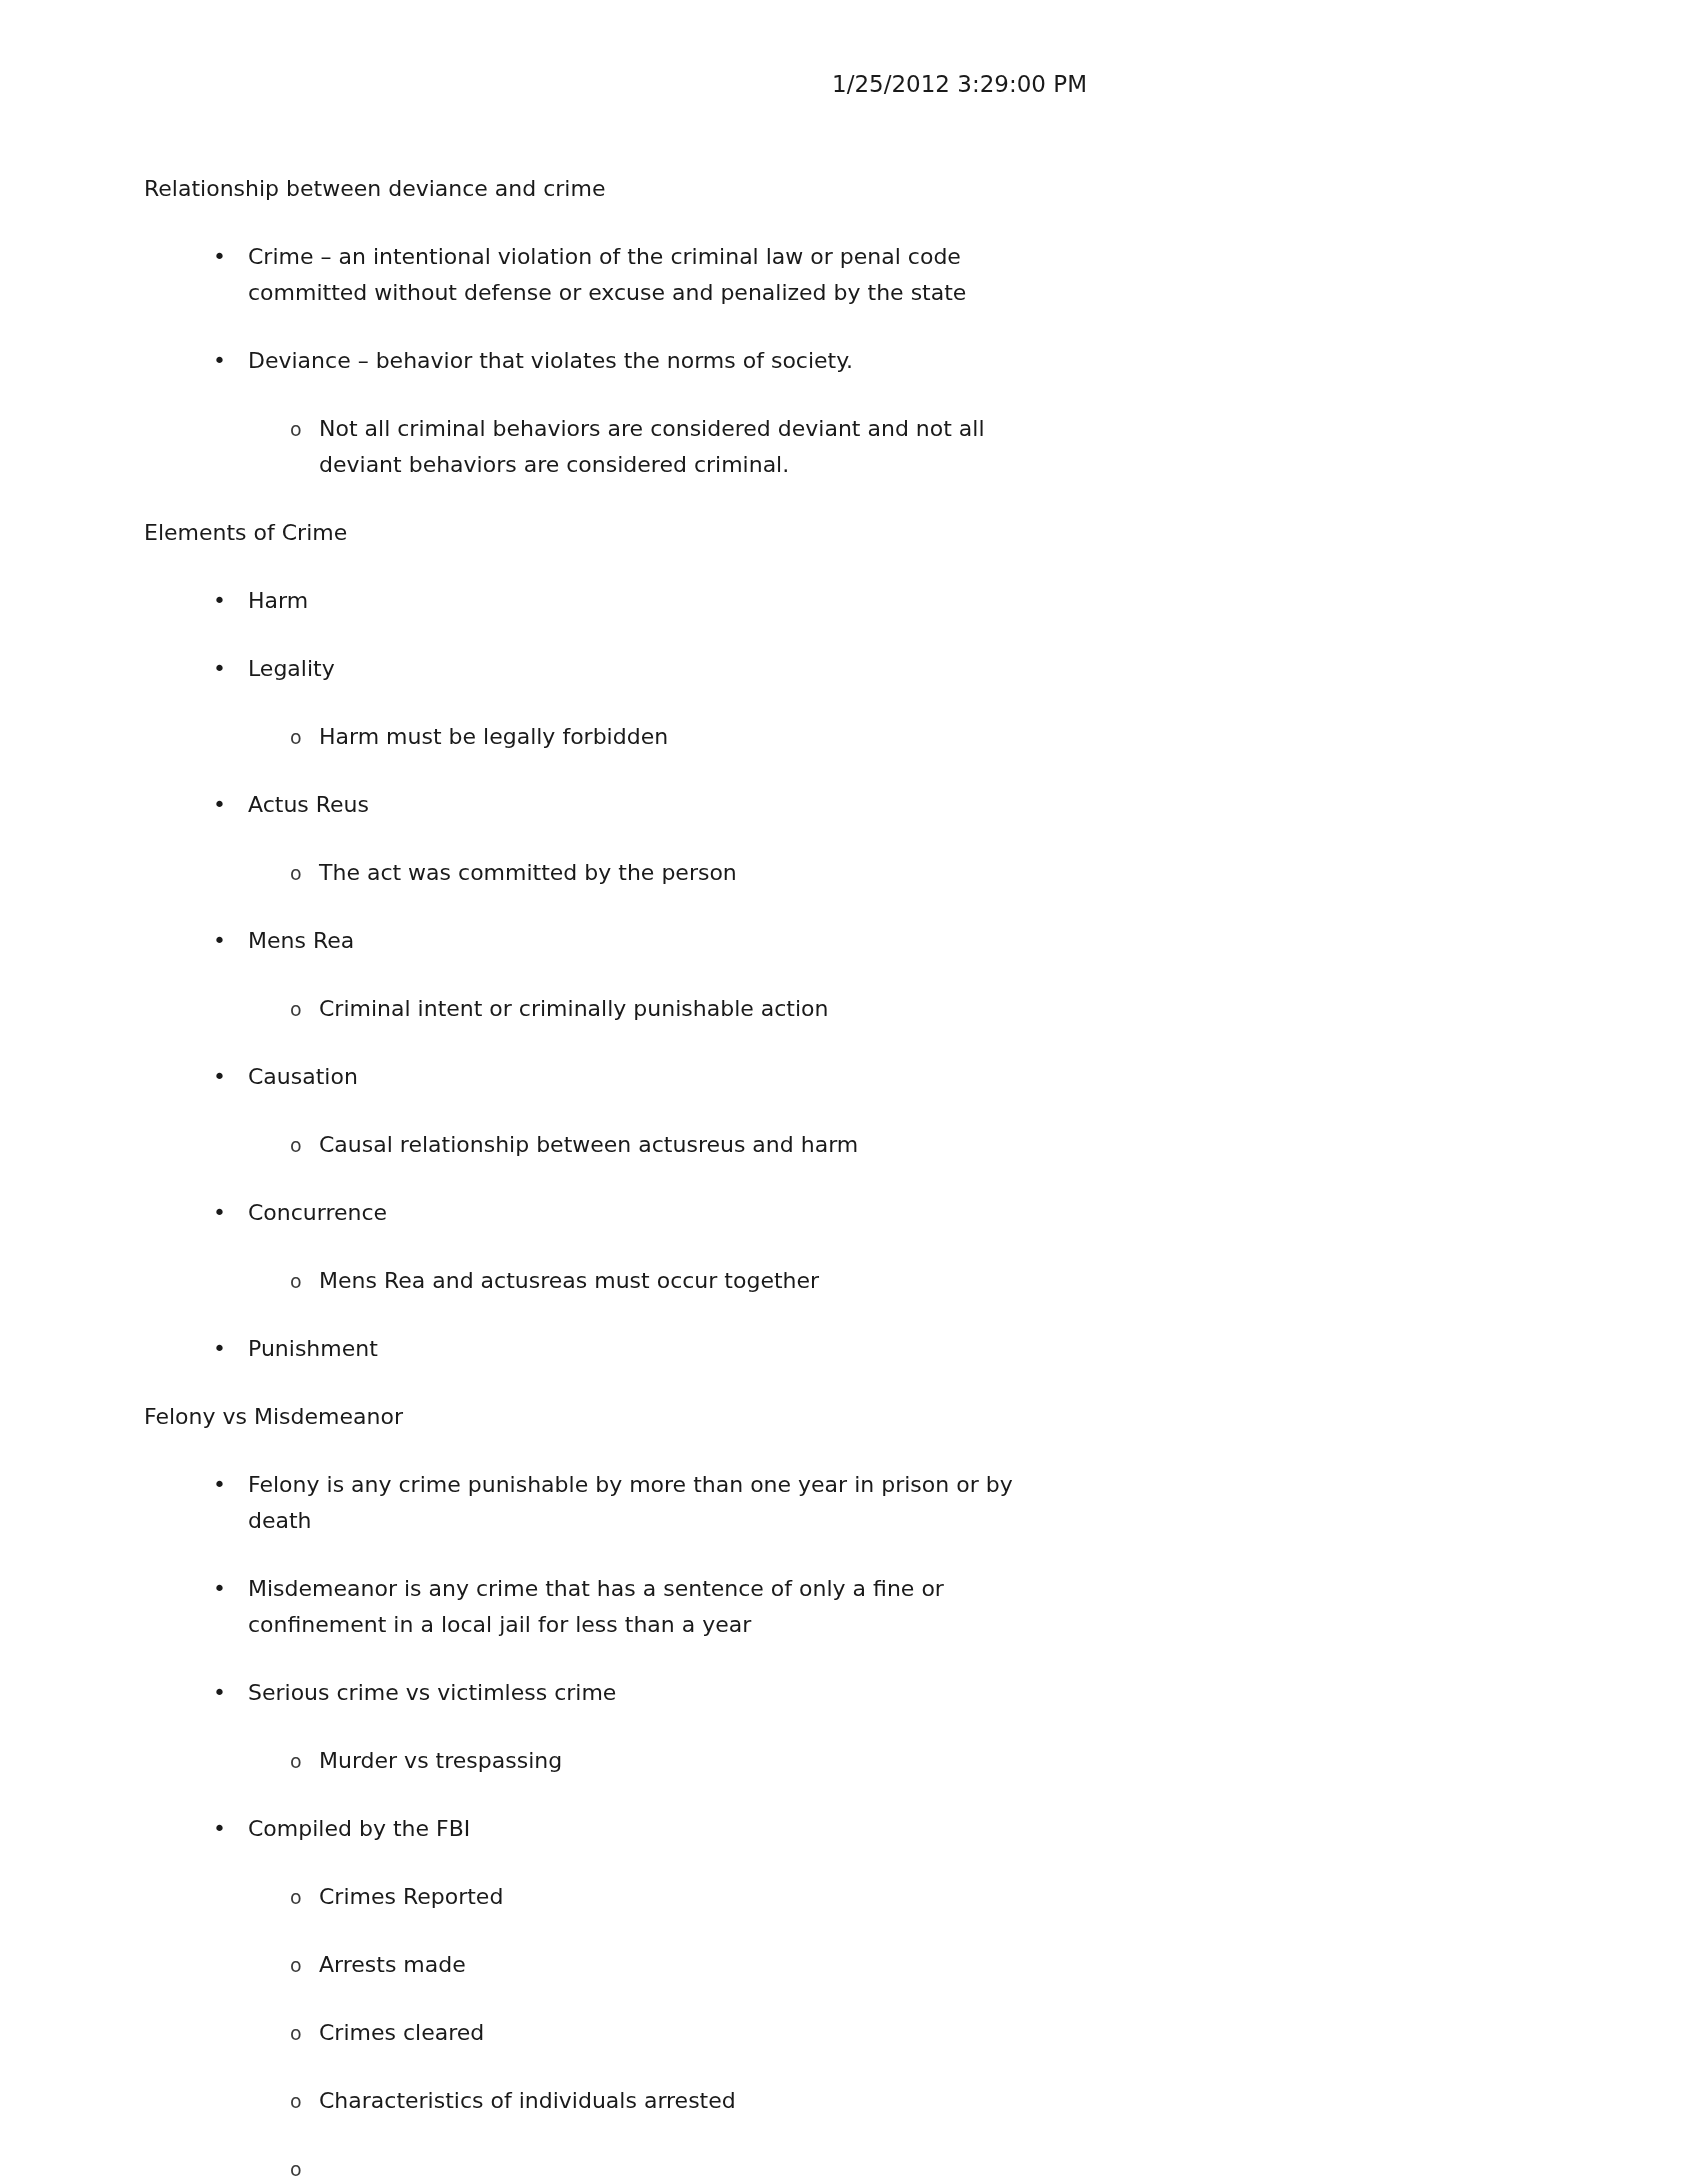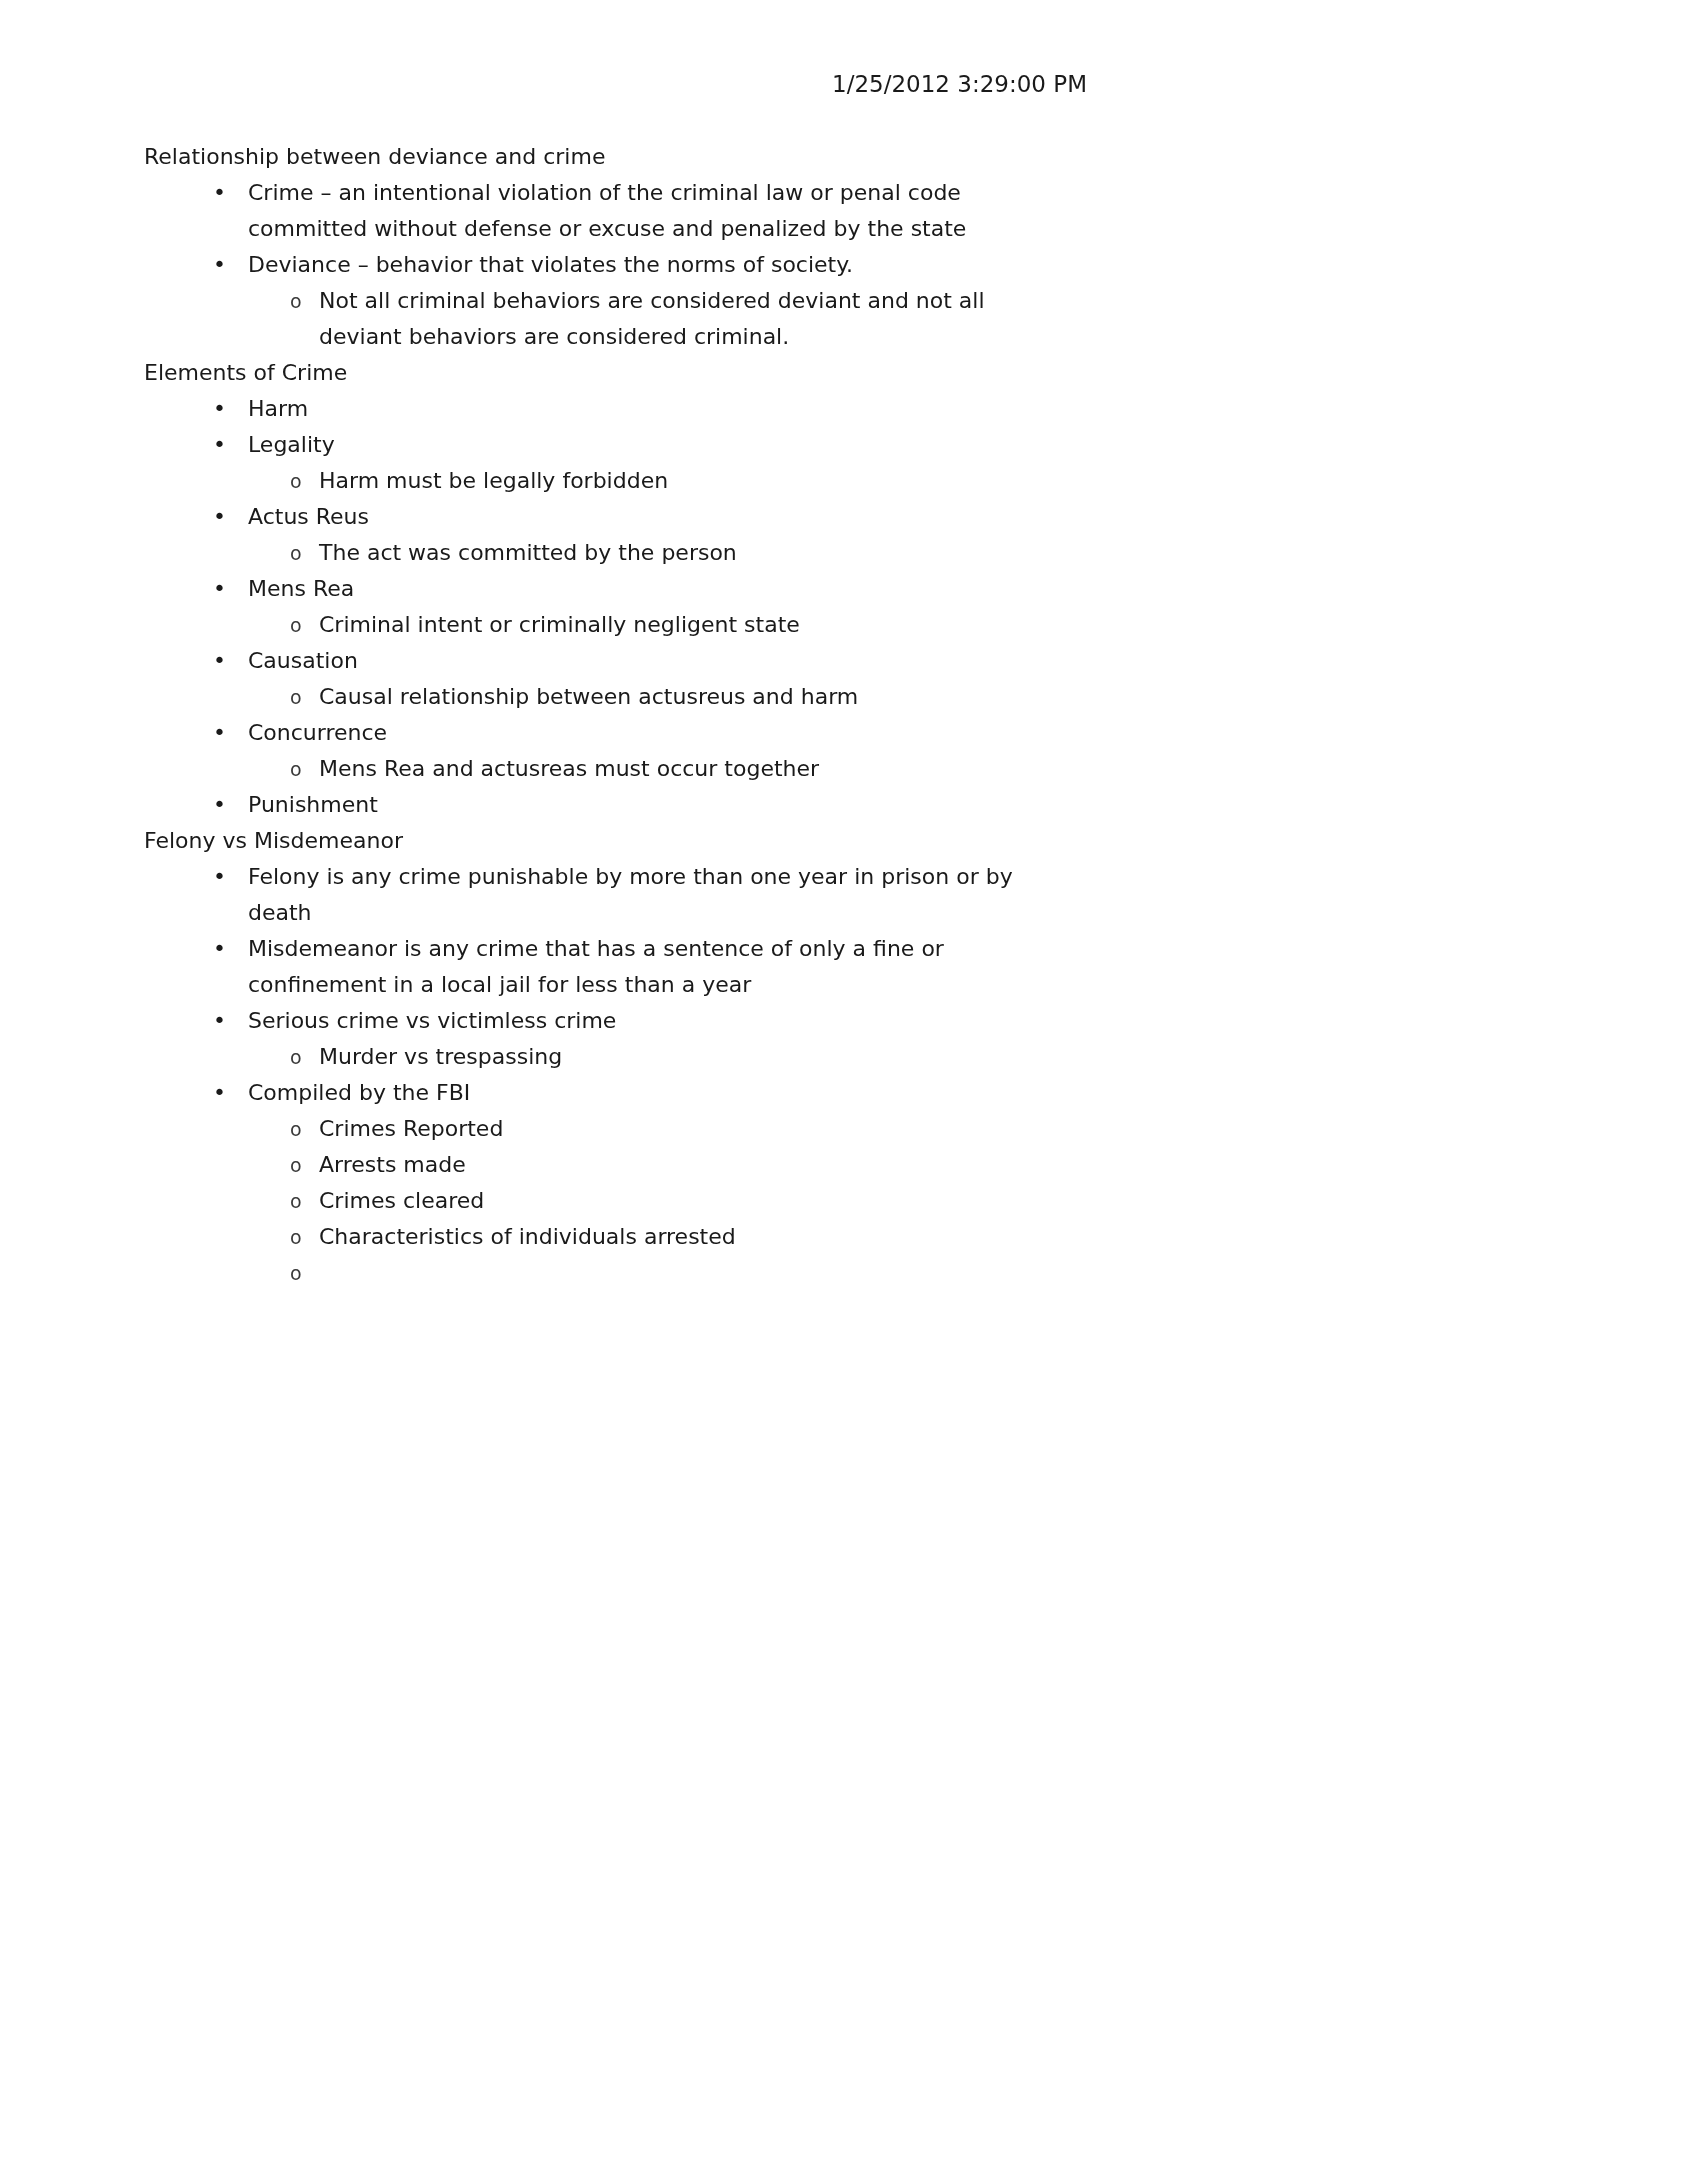--- a/index.html
+++ b/index.html
@@ -35,20 +35,21 @@
     position: absolute;
     top: 139px;
     left: 144px;
     width: 909px;
     font-size: 22px;
     line-height: 36px;
   }
   .item {
     display: flex;
     align-items: flex-start;
+    margin-top: 32px;
   }
   .level-0 { margin-left: 0; }
   .level-1 { margin-left: 69px; }
   .level-2 { margin-left: 146px; }
   .bullet {
     display: inline-block;
     text-align: left;
   }
   .level-1 > .bullet {
     flex: 0 0 35px;
@@ -107,21 +108,21 @@
       <div class="item level-2">
         <span class="bullet">o</span>
         <span class="text">The act was committed by the person</span>
       </div>
       <div class="item level-1">
         <span class="bullet">•</span>
         <span class="text">Mens Rea</span>
       </div>
       <div class="item level-2">
         <span class="bullet">o</span>
-        <span class="text">Criminal intent or criminally negligent state</span>
+        <span class="text">Criminal intent or criminally punishable action</span>
       </div>
       <div class="item level-1">
         <span class="bullet">•</span>
         <span class="text">Causation</span>
       </div>
       <div class="item level-2">
         <span class="bullet">o</span>
         <span class="text">Causal relationship between actusreus and harm</span>
       </div>
       <div class="item level-1">

